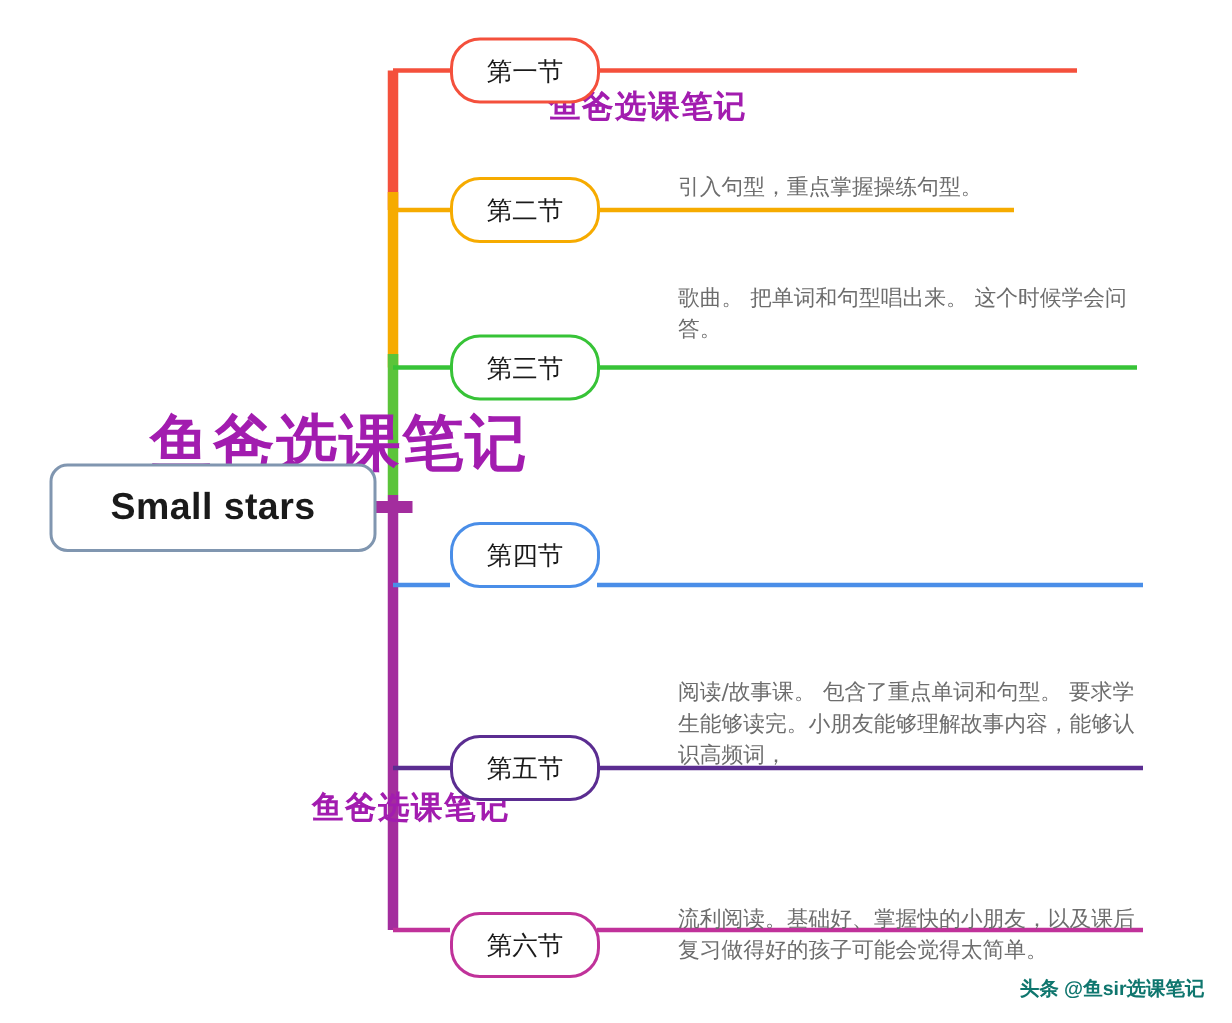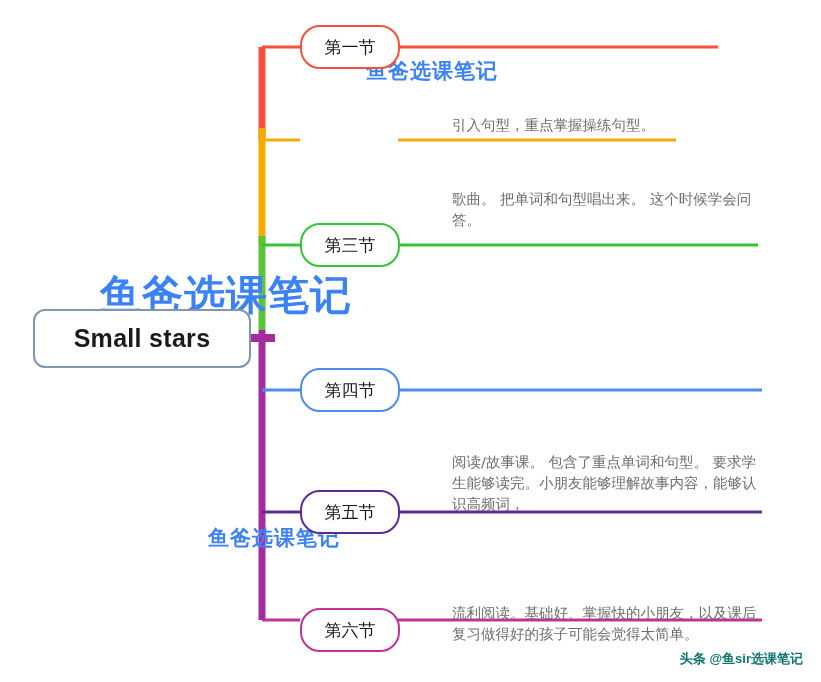--- a/index.html
+++ b/index.html
@@ -23,21 +23,21 @@
   .svg-layer {
     position: absolute;
     left: 0; top: 0;
     width: 821px;
     height: 682px;
   }
 
   
   .watermark {
     position: absolute;
-    color: #3b82f6;
+    color: #a21caf;
     font-weight: bold;
     white-space: nowrap;
     letter-spacing: 1px;
     user-select: none;
   }
   .wm-big   { left: 100px; top: 268px; font-size: 41px; }
   .wm-top   { left: 366px; top: 57px;  font-size: 21px; }
   .wm-low   { left: 208px; top: 524px; font-size: 21px; }
 
   
@@ -162,26 +162,29 @@
   <div class="watermark wm-low">鱼爸选课笔记</div>
 
   <div class="root-node">
     <span class="label">Small stars</span>
   </div>
 
   <div class="branch-node" style="left:300px; top:25px;  border-color:#f4503c;">
     <span class="label">第一节</span>
   </div>
 
+  <div class="branch-node" style="left:300px; top:118px; border-color:#f6ab00;">
+    <span class="label">第二节</span>
+  </div>
 
   <div class="branch-node" style="left:300px; top:223px; border-color:#37c337;">
     <span class="label">第三节</span>
   </div>
 
-  <div class="branch-node" style="left:300px; top:368px; border-color:#4a8ee8;">
+  <div class="branch-node" style="left:300px; top:348px; border-color:#4a8ee8;">
     <span class="label">第四节</span>
   </div>
 
   <div class="branch-node" style="left:300px; top:490px; border-color:#5b2d91;">
     <span class="label">第五节</span>
   </div>
 
   <div class="branch-node" style="left:300px; top:608px; border-color:#c0329a;">
     <span class="label">第六节</span>
   </div>

